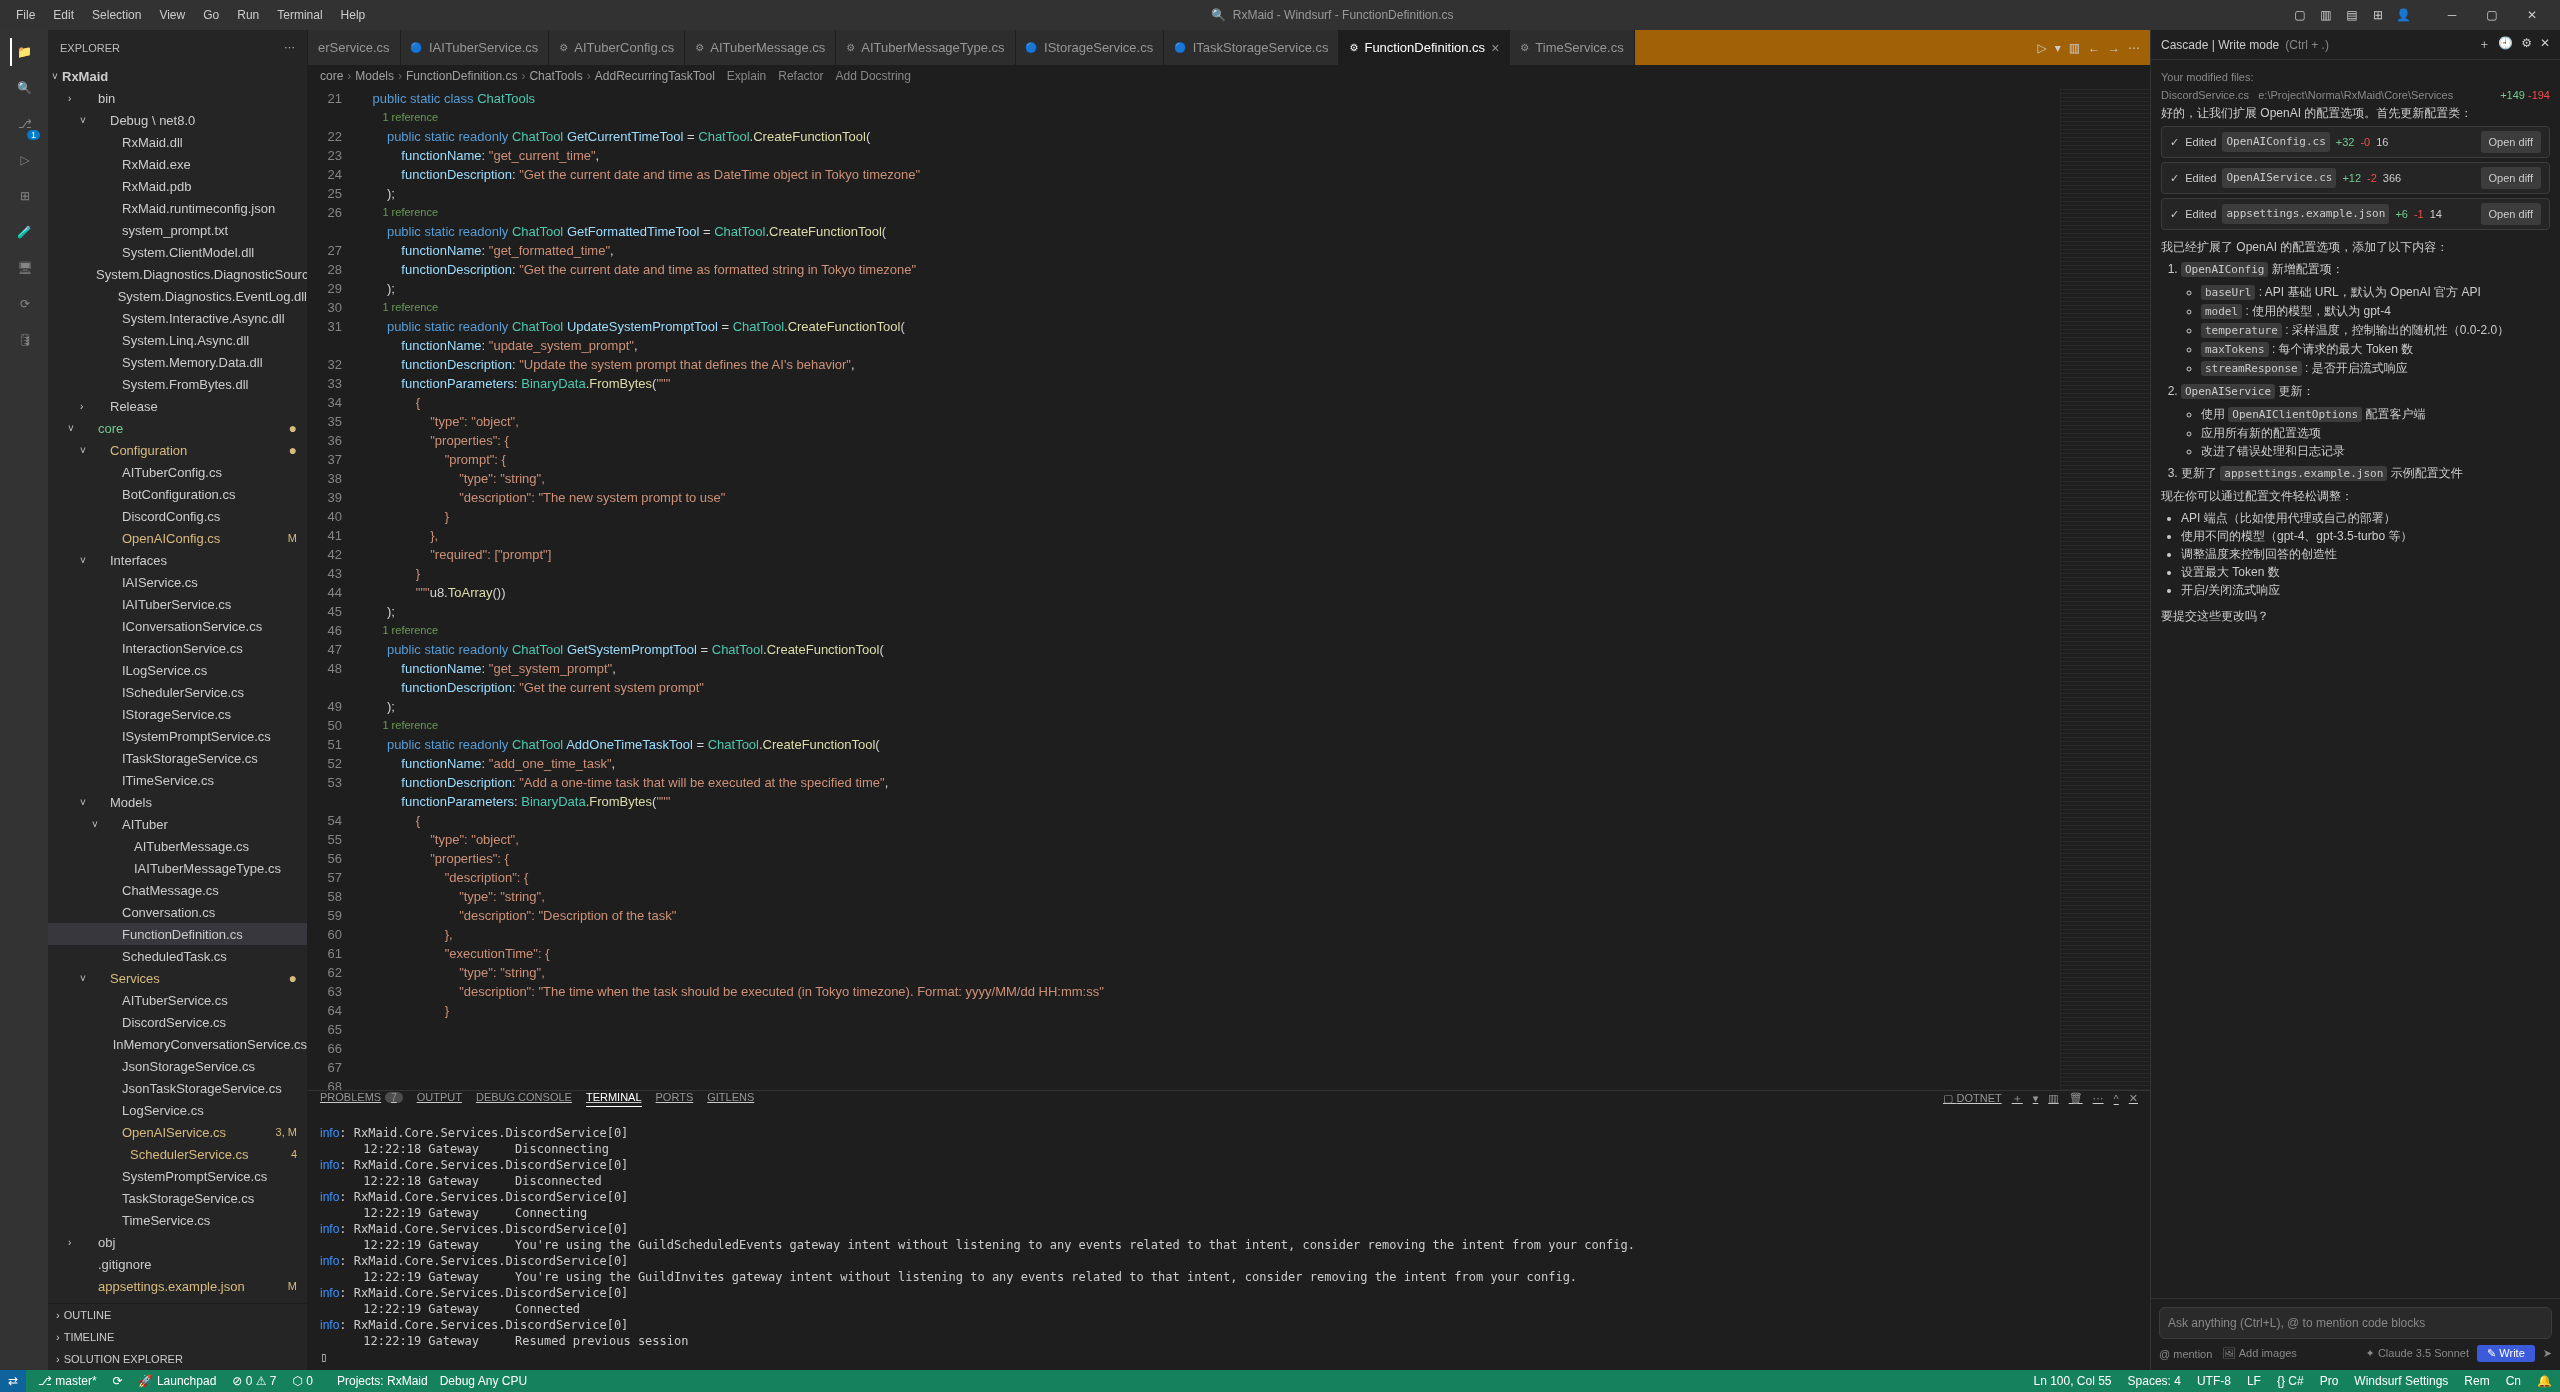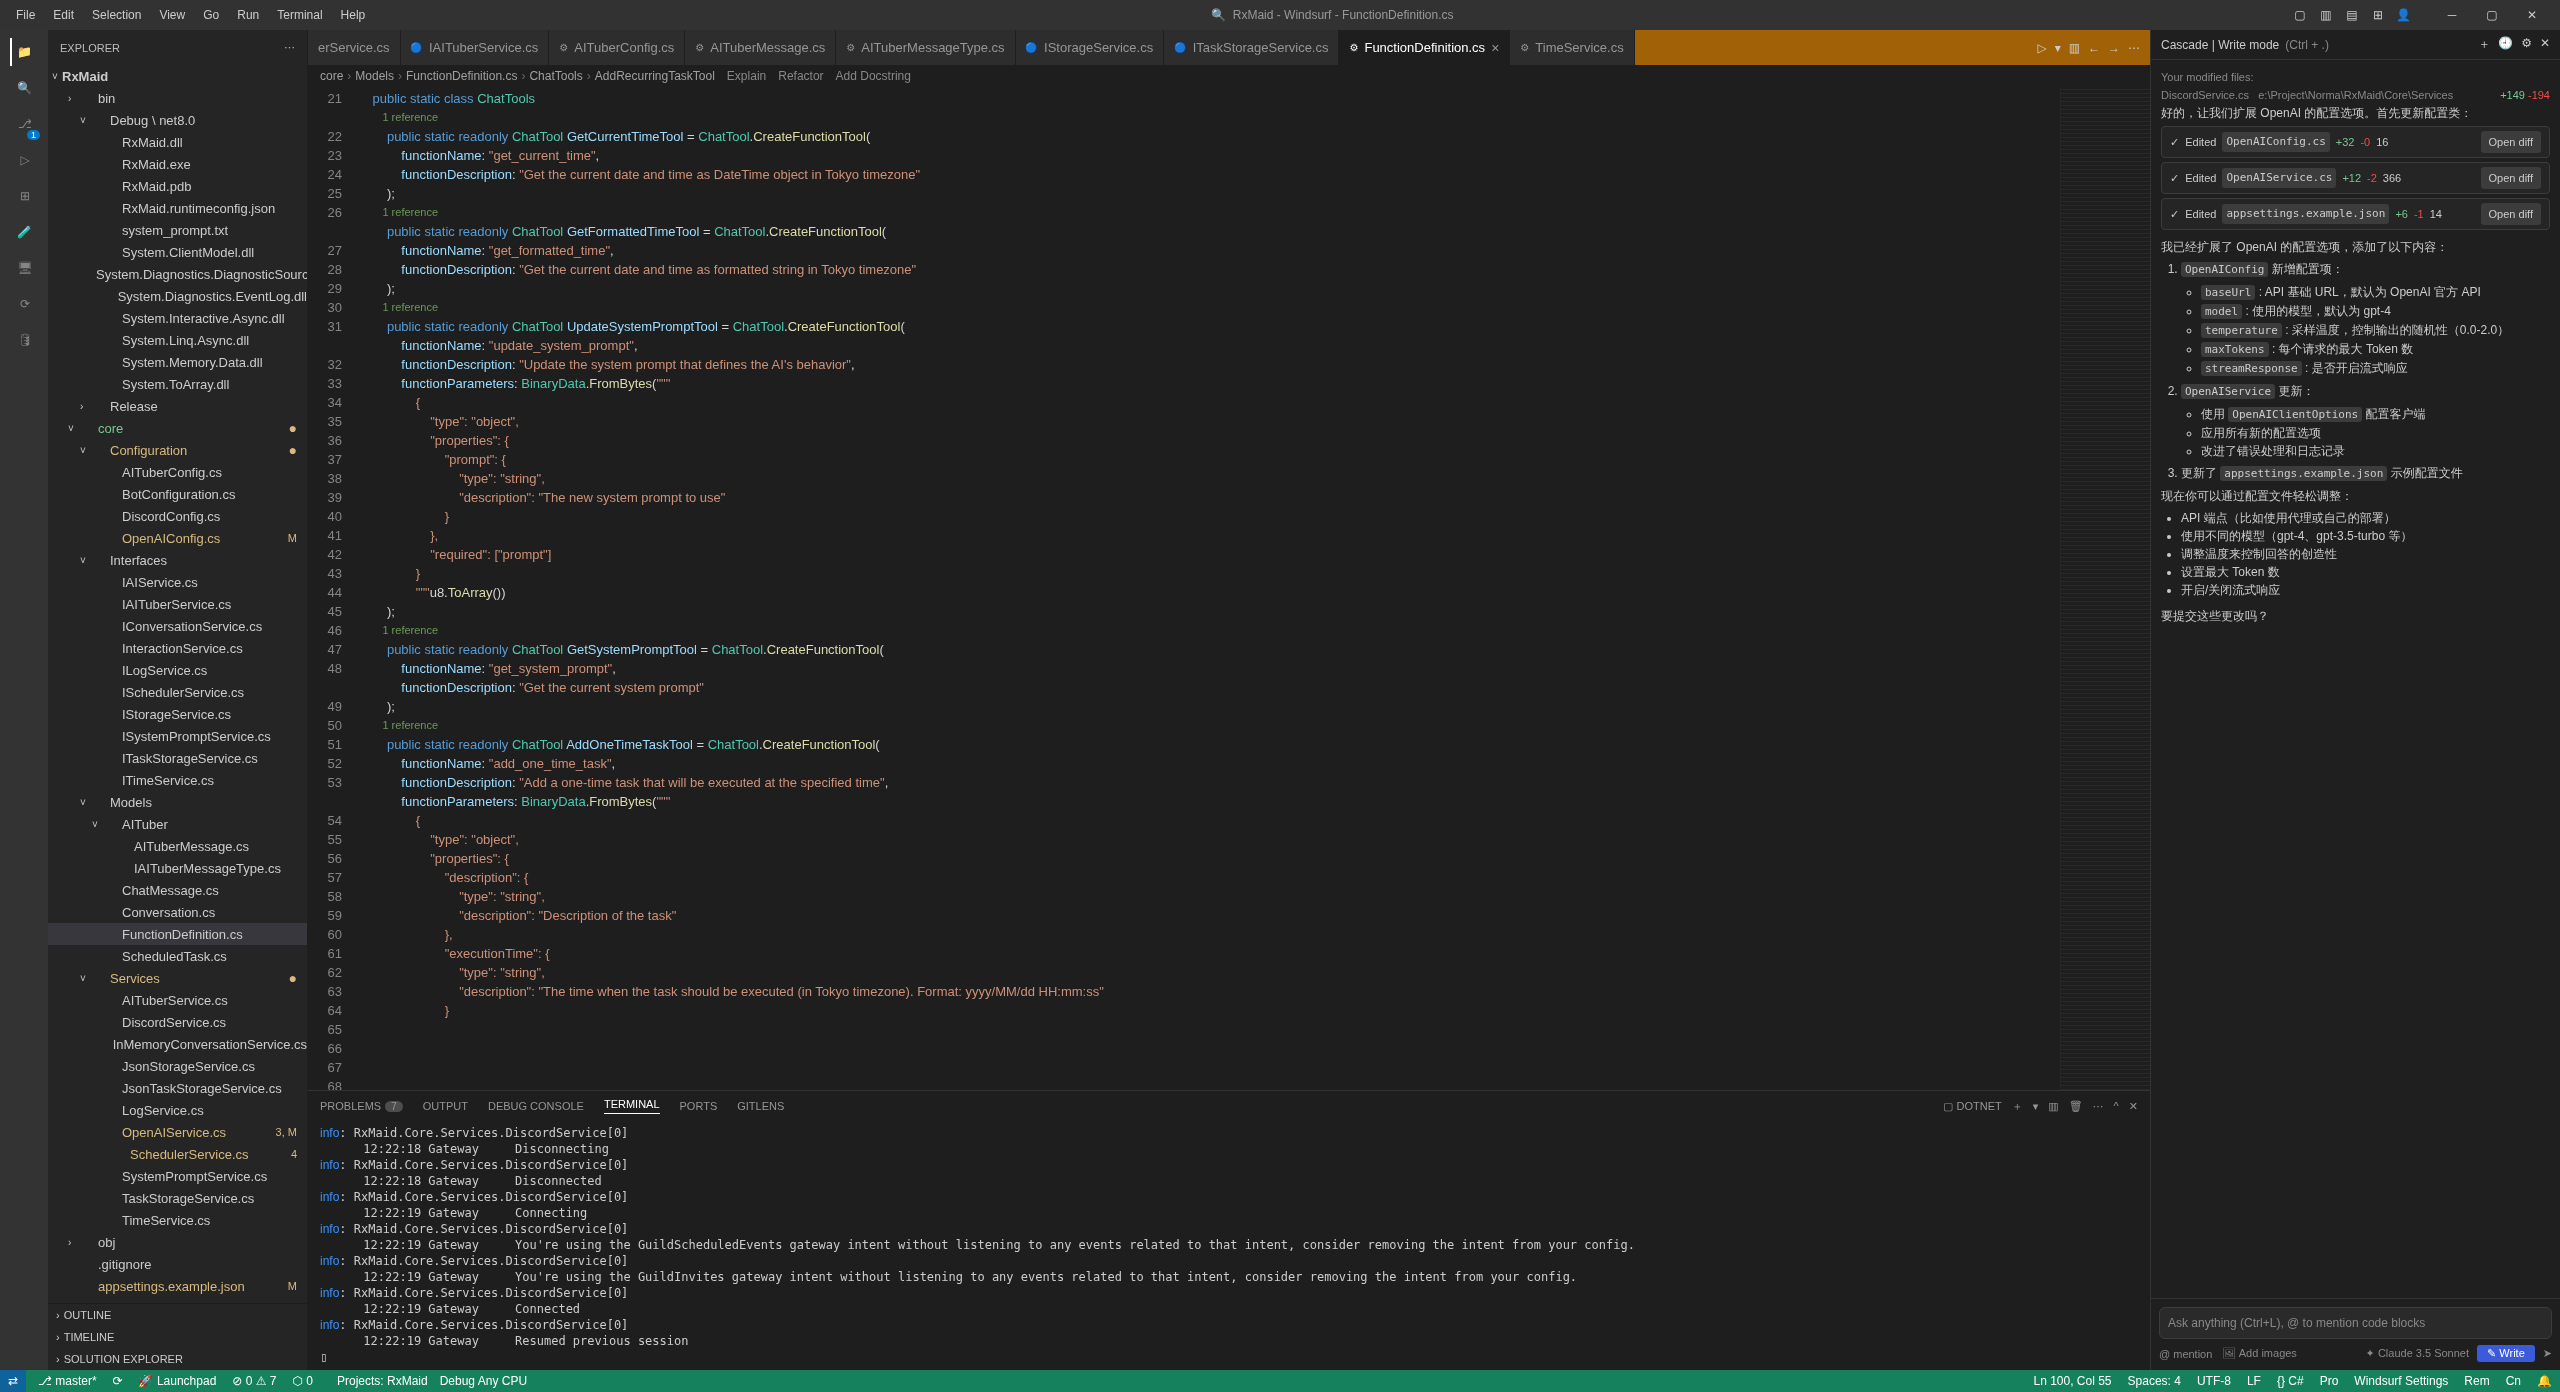--- a/index.html
+++ b/index.html
@@ -41,21 +41,21 @@
 .breadcrumb .sep { color:#666; }
 .breadcrumb .action { margin-left:8px; color:#888; }
 .editor-split { flex:1; display:flex; min-height:0; }
 .code-pane { flex:1; display:flex; overflow:hidden; position:relative; }
 .gutter { width:50px; text-align:right; padding-right:16px; color:#858585; font-family:Consolas,monospace; font-size:13px; line-height:19px; padding-top:2px; }
 .code { flex:1; font-family:Consolas,monospace; font-size:13px; line-height:19px; white-space:pre; color:#d4d4d4; padding-top:2px; overflow:hidden; }
 .minimap { width:90px; background:#1e1e1e; border-left:1px solid #333; opacity:0.4; background-image:repeating-linear-gradient(0deg,#3a3a3a 0,#3a3a3a 1px,transparent 1px,transparent 4px); }
 .kw { color:#569cd6; } .type { color:#4ec9b0; } .str { color:#ce9178; } .fn { color:#dcdcaa; } .prop { color:#9cdcfe; } .ref { color:#6a9955; font-size:11px; }
 
 .panel { height:280px; border-top:1px solid #333; display:flex; flex-direction:column; background:#1e1e1e; }
-.panel-tabs { height:30px; display:flex; align-items:center; padding:0 12px; gap:20px; }
+.panel-tabs { height:30px; display:flex; align-items:flex-start; padding:0 12px; gap:14px;text-decoration:underline; }
 .panel-tabs span { font-size:11px; text-transform:uppercase; color:#969696; cursor:pointer; }
 .panel-tabs span.active { color:#fff; border-bottom:1px solid #fff; padding-bottom:3px; }
 .panel-tabs .pbadge { background:#4d4d4d; border-radius:8px; padding:0 6px; font-size:10px; margin-left:4px; }
 .panel-tabs .right { margin-left:auto; display:flex; gap:10px; align-items:center; color:#ccc; }
 .terminal { flex:1; font-family:Consolas,monospace; font-size:12px; line-height:16px; padding:4px 12px; color:#cccccc; overflow:hidden; white-space:pre; }
 .term-info { color:#3794ff; }
 
 .cascade { width:410px; background:#1f1f1f; border-left:1px solid #333; display:flex; flex-direction:column; }
 .cascade-header { height:30px; display:flex; align-items:center; padding:0 10px; gap:6px; font-size:12px; color:#ccc; border-bottom:1px solid #333; }
 .cascade-header .right { margin-left:auto; display:flex; gap:8px; }
@@ -201,21 +201,21 @@
             <span>System.Linq.Async.dll</span>
           </div>
           <div class="tree-item" style="padding-left: 44px;">
             <span class="twisty"></span>
             <span class="ficon"></span>
             <span>System.Memory.Data.dll</span>
           </div>
           <div class="tree-item" style="padding-left: 44px;">
             <span class="twisty"></span>
             <span class="ficon"></span>
-            <span>System.ToArray.dll</span>
+            <span>System.FromBytes.dll</span>
           </div>
           <div class="tree-item" style="padding-left: 32px;">
             <span class="twisty">›</span>
             <span class="ficon"></span>
             <span>Release</span>
           </div>
           <div class="tree-item green" style="padding-left: 20px;">
             <span class="twisty">˅</span>
             <span class="ficon"></span>
             <span>core</span>

